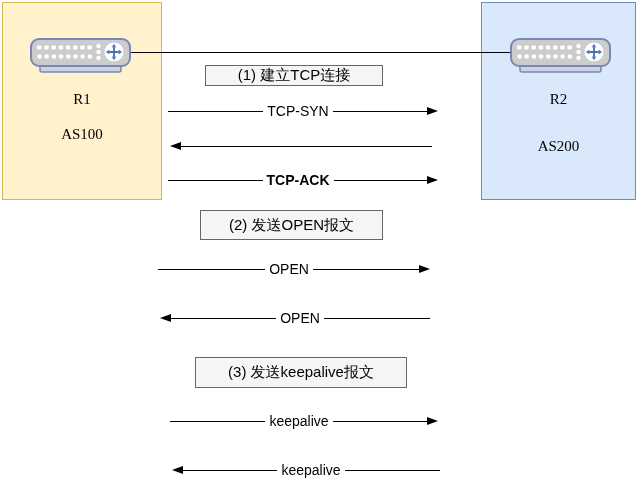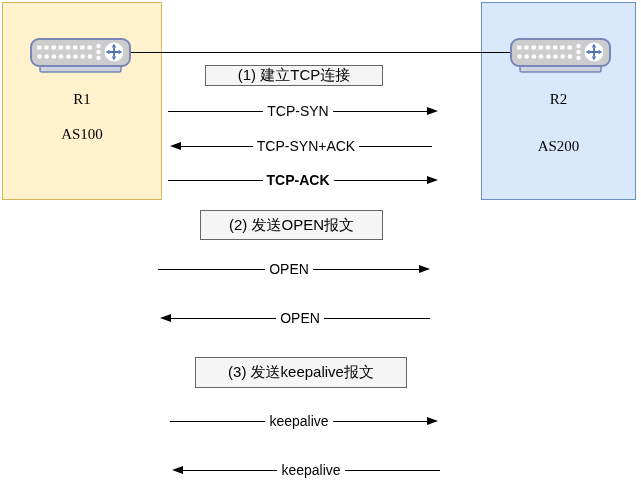--- a/index.html
+++ b/index.html
@@ -141,21 +141,20 @@
   <div class="msg m1">
     <i class="seg"></i>
     <span class="lbl">TCP-SYN</span>
     <i class="seg"></i>
     <i class="head head-r"></i>
   </div>
 
   <div class="msg m2">
     <i class="head head-l"></i>
     <i class="seg"></i>
-    <span class="lbl">TCP-SYN+ACK</span>
     <i class="seg"></i>
   </div>
 
   <div class="msg m3">
     <i class="seg"></i>
     <span class="lbl">TCP-ACK</span>
     <i class="seg"></i>
     <i class="head head-r"></i>
   </div>
 

